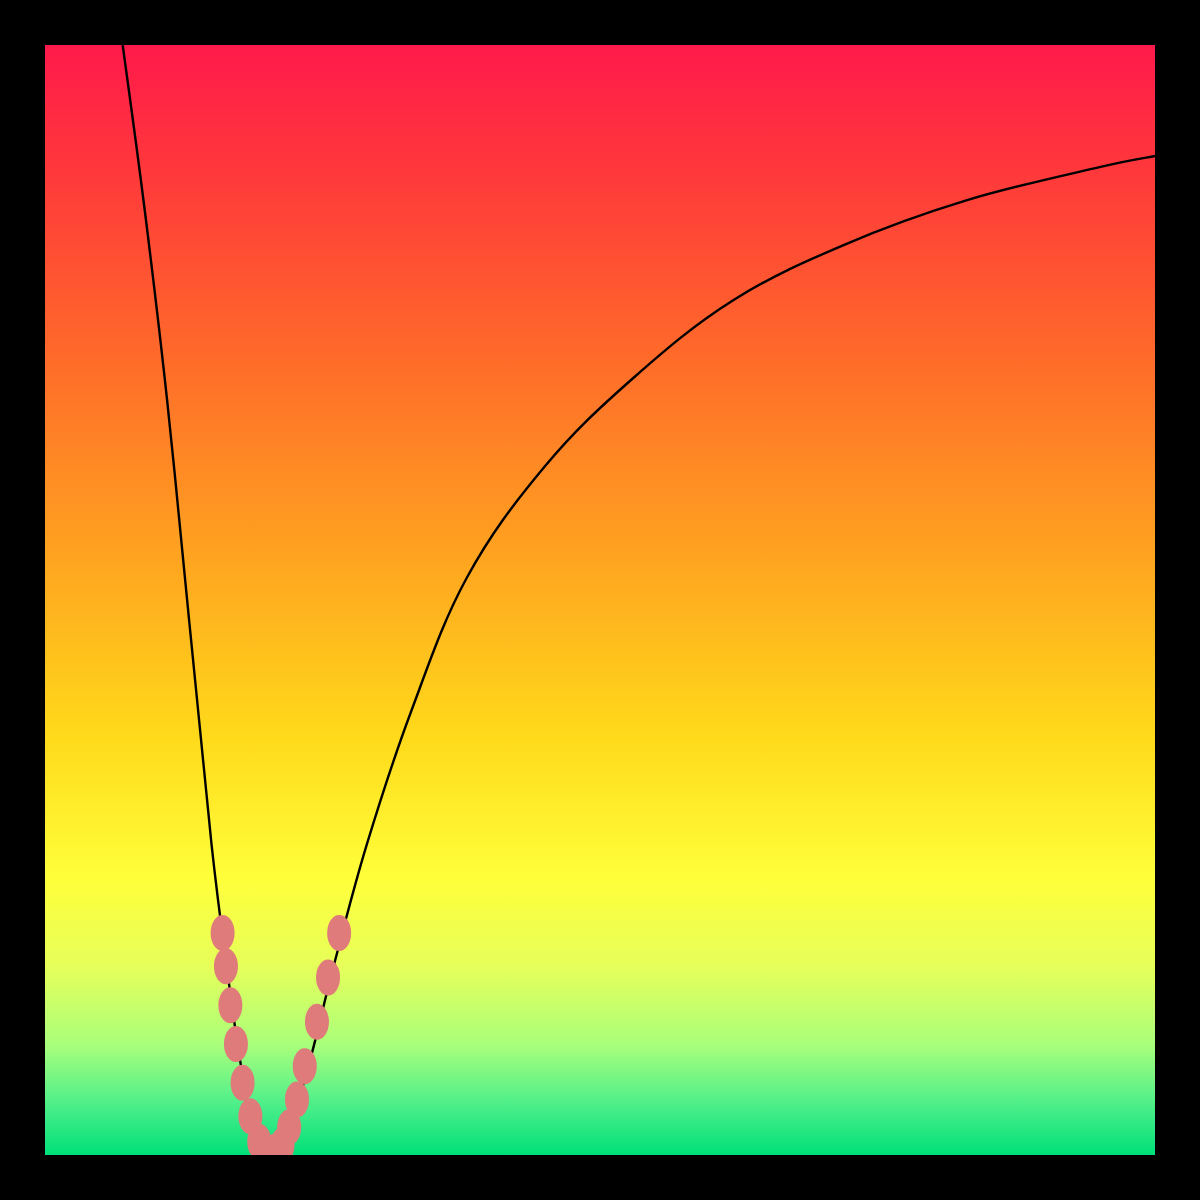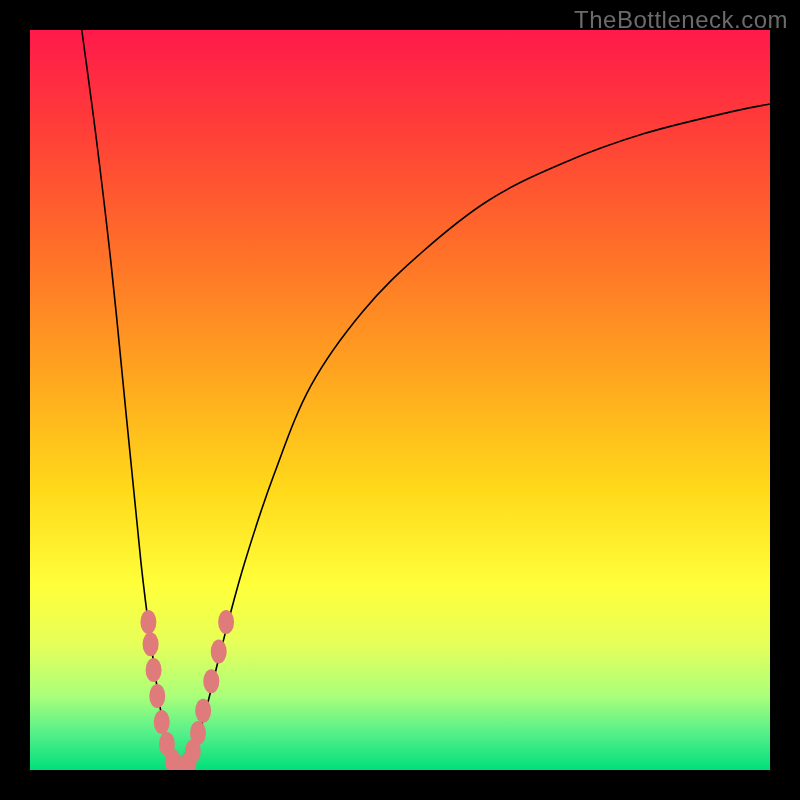--- a/index.html
+++ b/index.html
@@ -84,14 +84,13 @@
           <ellipse cx="158.35999999999999" cy="733.34" rx="8" ry="12" class="dot"></ellipse>
           <ellipse cx="162.8" cy="721.5" rx="8" ry="12" class="dot"></ellipse>
           <ellipse cx="167.98" cy="703" rx="8" ry="12" class="dot"></ellipse>
           <ellipse cx="173.16" cy="680.8" rx="8" ry="12" class="dot"></ellipse>
           <ellipse cx="181.29999999999998" cy="651.2" rx="8" ry="12" class="dot"></ellipse>
           <ellipse cx="188.70000000000002" cy="621.6" rx="8" ry="12" class="dot"></ellipse>
           <ellipse cx="196.10000000000002" cy="592" rx="8" ry="12" class="dot"></ellipse>
         </g>
     </svg>
   </div>
-  <div class="watermark">TheBottleneck.com</div>
 </div>
 
 </body></html>

